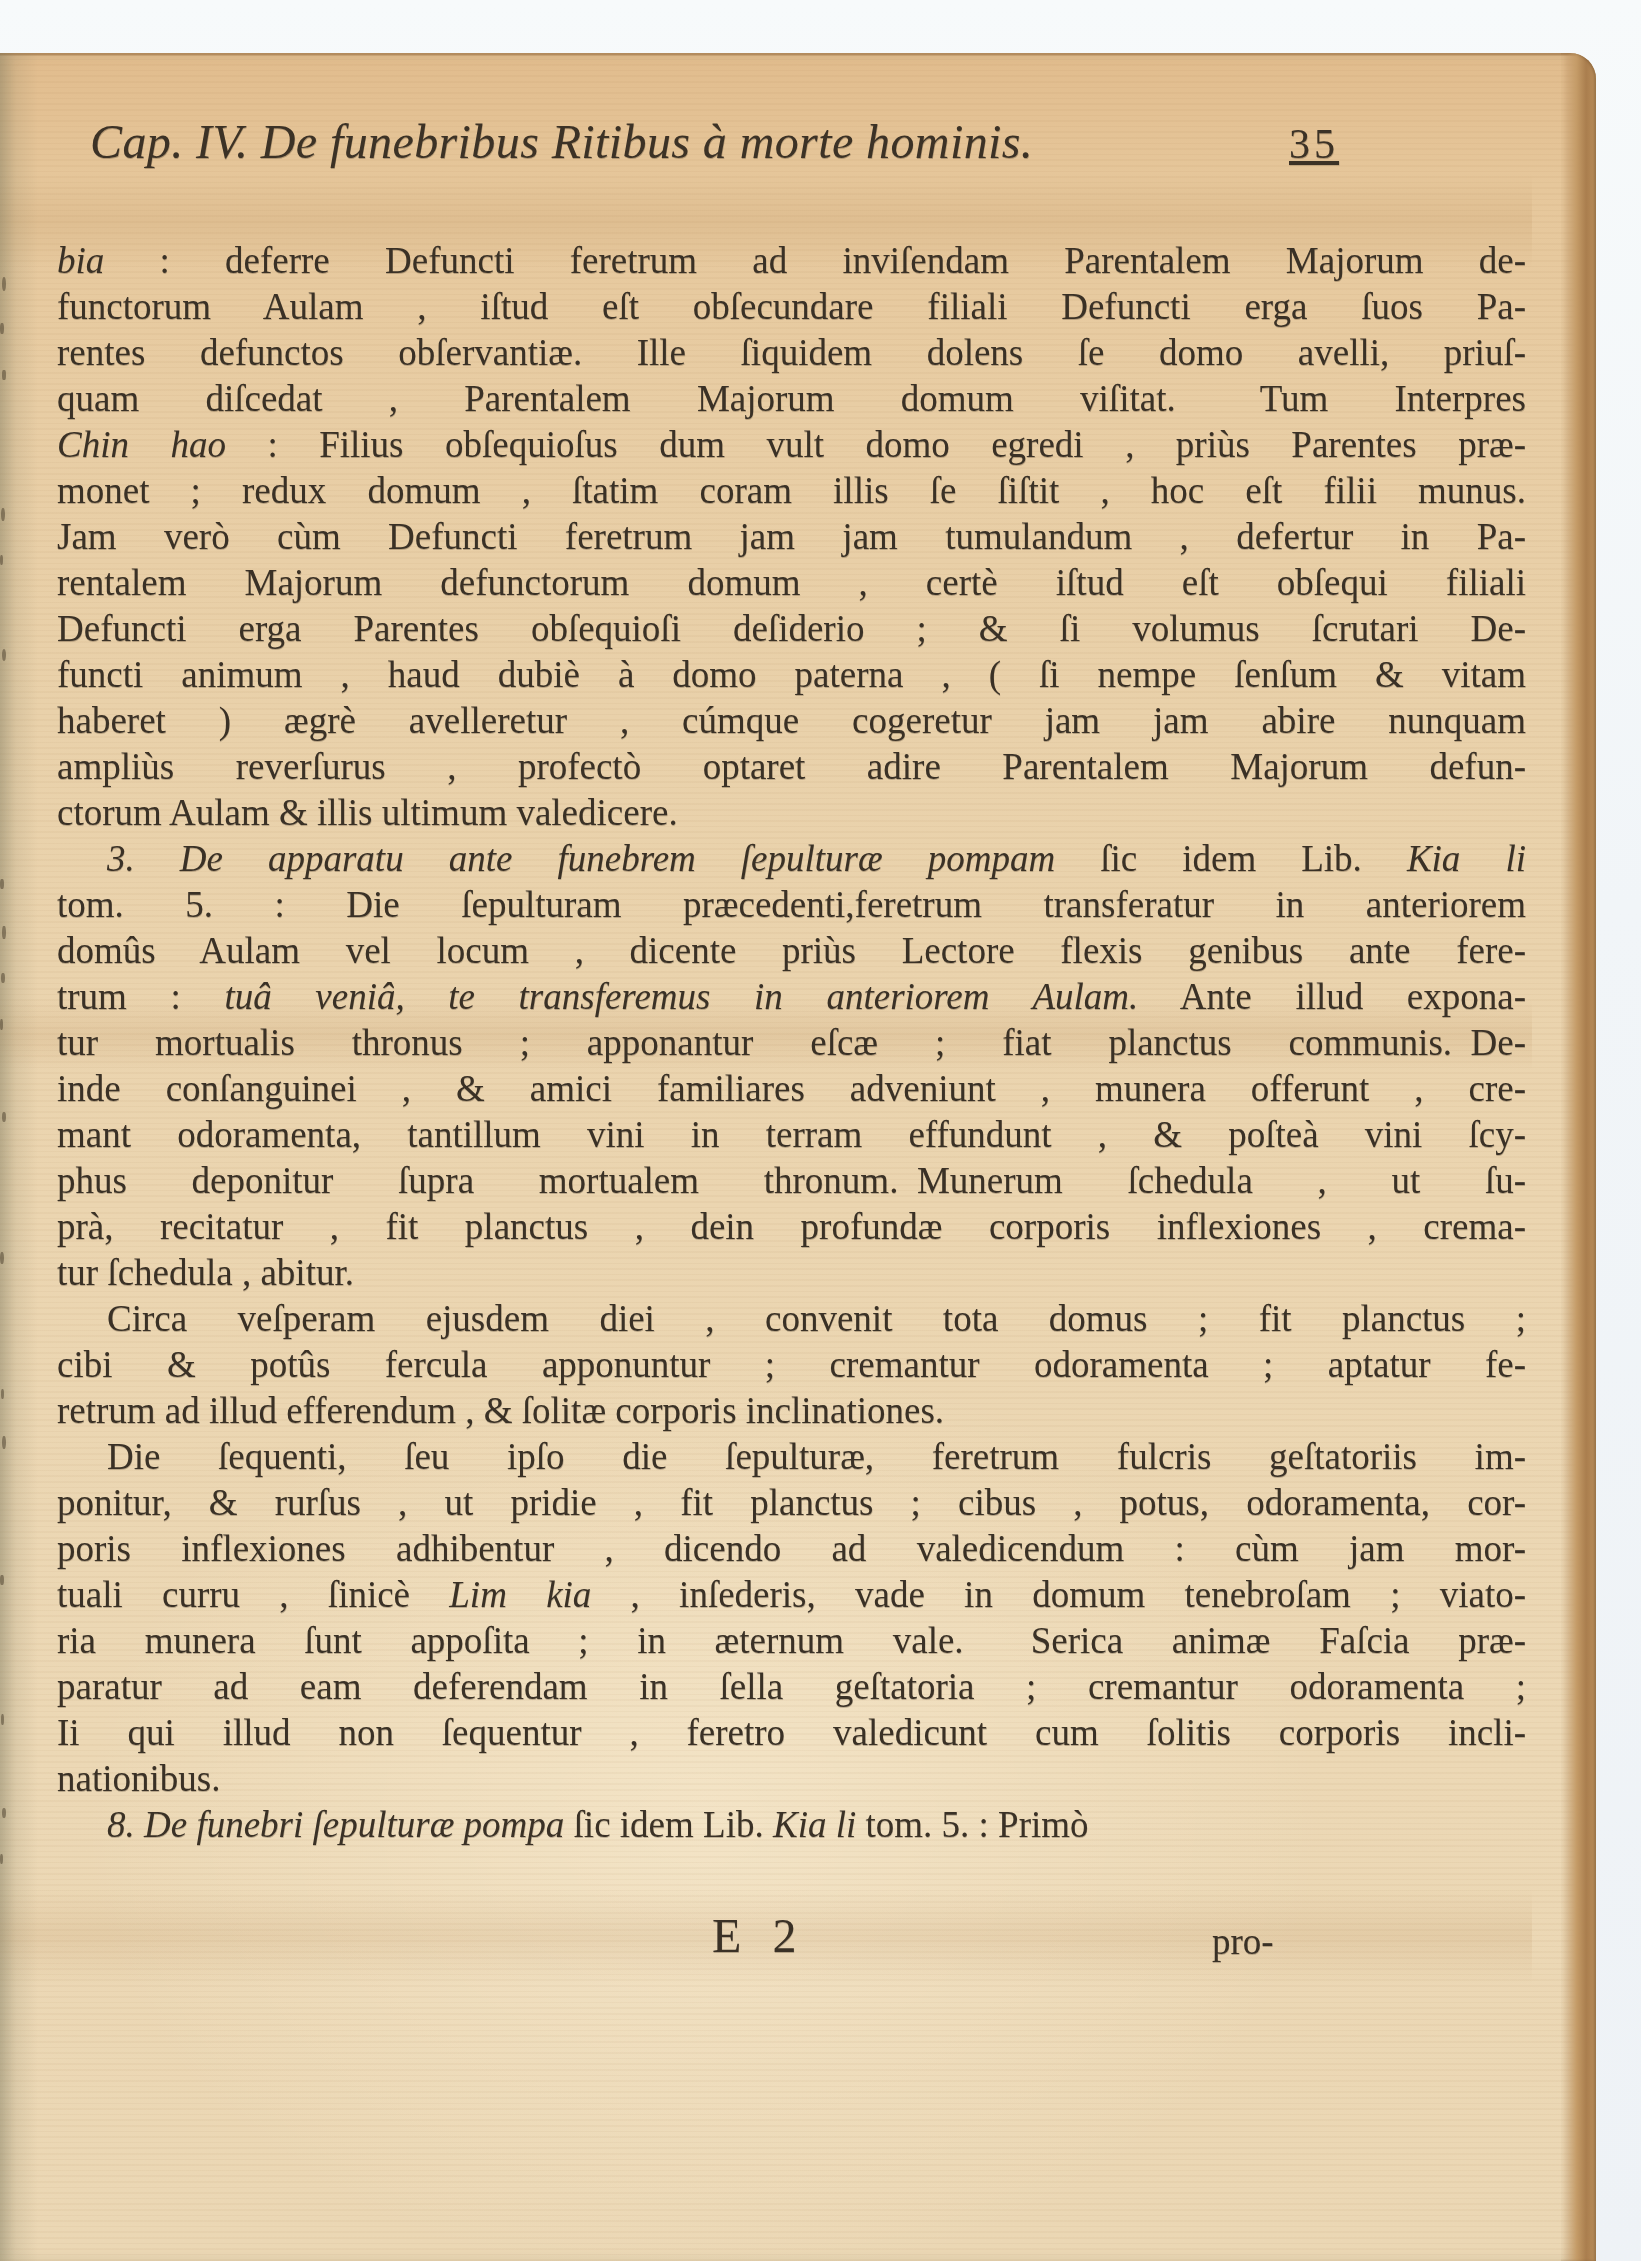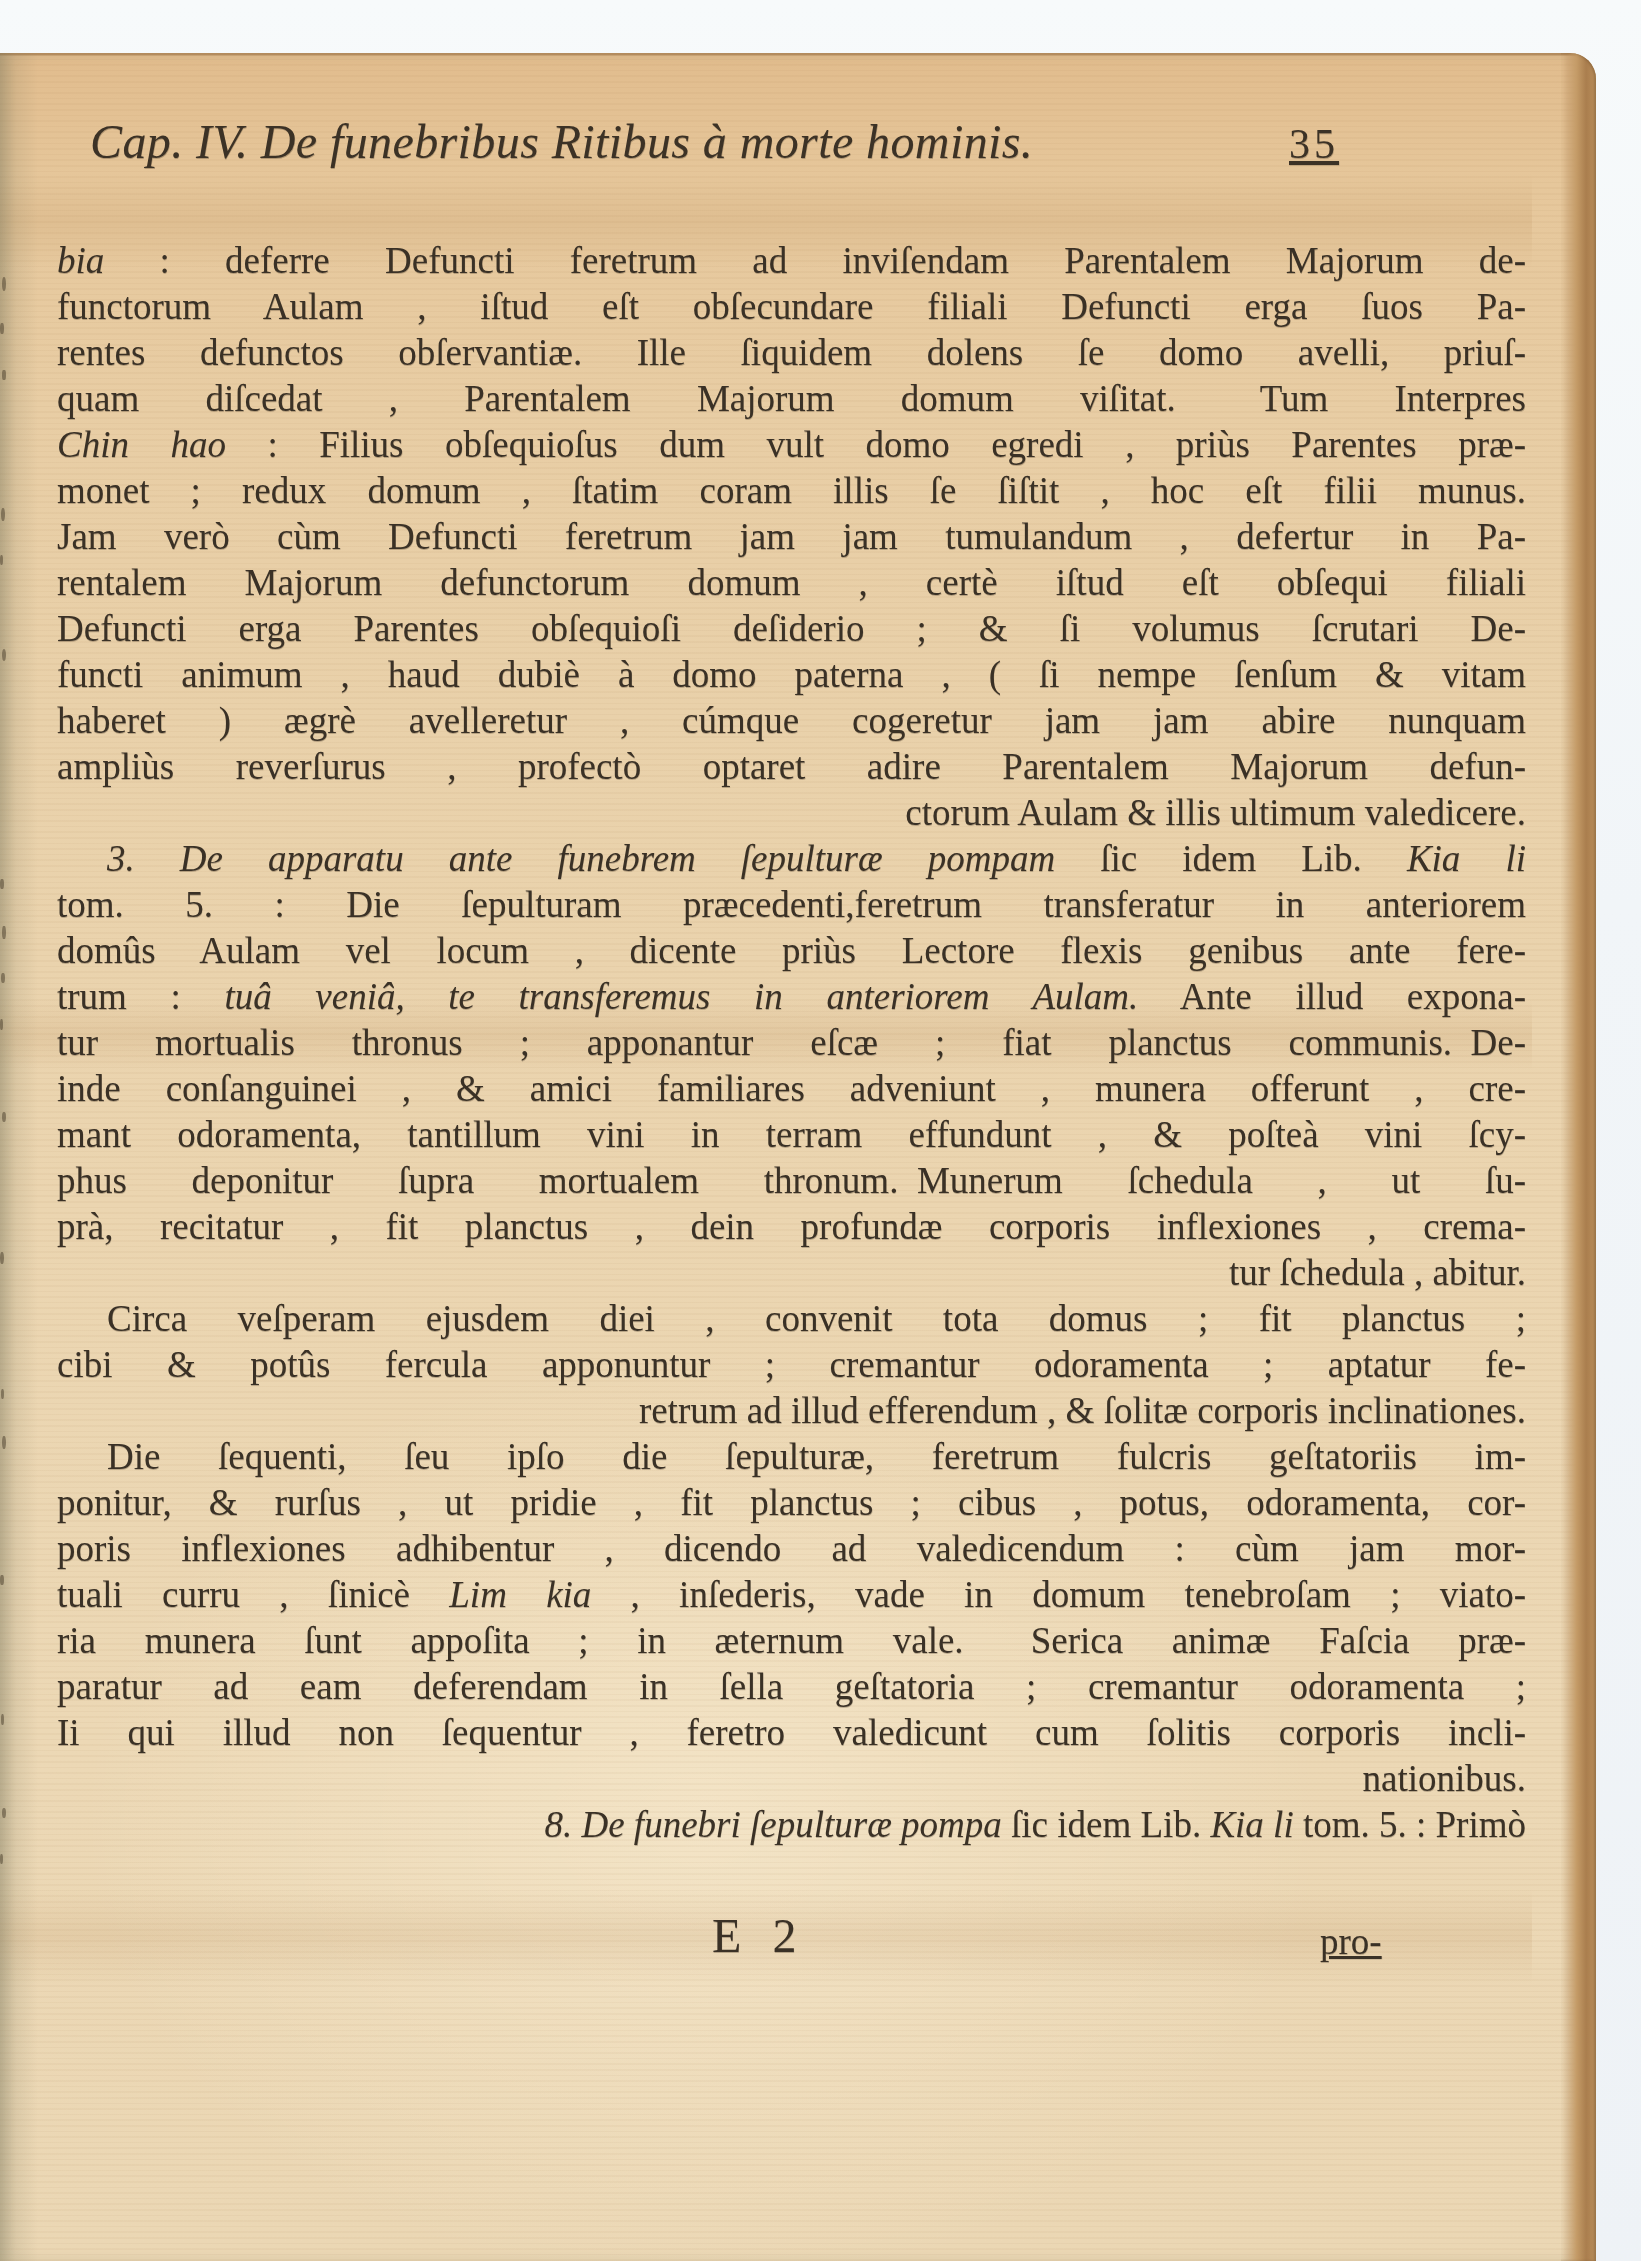--- a/index.html
+++ b/index.html
@@ -49,33 +49,32 @@
     font-size:42px;color:#3c3226;letter-spacing:4px;
     text-shadow:0.4px 0.6px 0.6px rgba(56,44,28,.30);
     text-decoration:underline;
   }
   .body-block{
     position:absolute;left:44px;top:185px;width:1482px;
     font-size:37px;line-height:46px;color:#3a3126;
     text-shadow:0.3px 0.5px 0.6px rgba(56,44,28,.28);
   }
   .line{text-align:justify;text-align-last:justify;margin-left:13px;}
-  .line.nj{text-align:right;text-align-last:auto;}
+  .line.nj{text-align:left;text-align-last:auto;}
   .line.ind{text-indent:50px;}
   .it{font-style:italic;}
   .sig{
     position:absolute;left:675px;top:1855px;width:168px;text-align:center;
     font-size:48px;color:#3a3126;letter-spacing:9.6px;
     text-shadow:0.3px 0.5px 0.6px rgba(56,44,28,.28);
   }
   .catch{
-    position:absolute;left:1320px;top:1867px;
+    position:absolute;left:1212px;top:1867px;
     font-size:37px;color:#3a3126;
     text-shadow:0.3px 0.5px 0.6px rgba(56,44,28,.28);
-    text-decoration:underline;
   }
   
   .edge-marks i{position:absolute;display:block;background:#483b29;opacity:.5;border-radius:45%/60%;}
 </style>
 </head>
 <body>
 
 <div class="scene">
   <div class="page">
     <div class="texture"></div>

